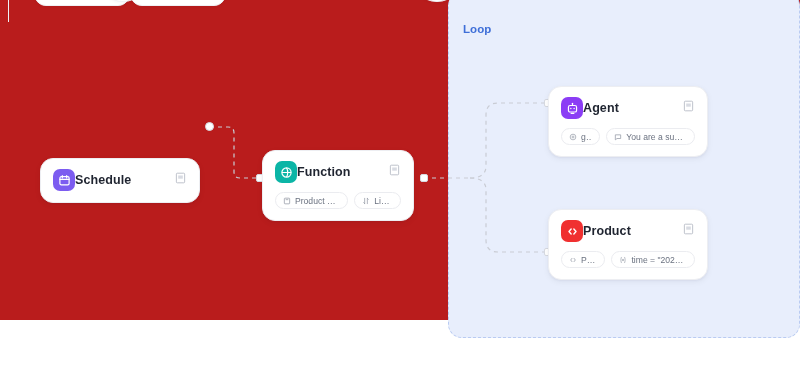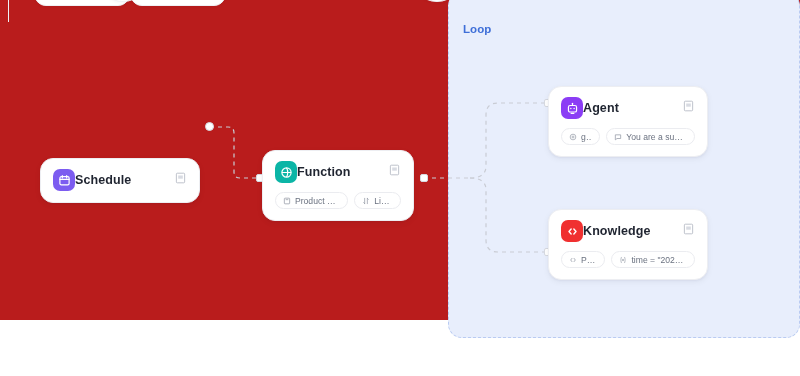--- a/index.html
+++ b/index.html
@@ -255,21 +255,21 @@
     </div>
   </div>
 
   <div class="node" id="node-function">
     <div class="node-head">
       <div class="node-icon" style="background:#f03030;">
         <svg width="13" height="13" viewBox="0 0 24 24" fill="none" stroke="#ffffff" stroke-width="2.6" stroke-linecap="round" stroke-linejoin="round">
           <path d="M9.5 7.5 5.5 12l4 4.5M14.5 7.5l4 4.5-4 4.5"></path>
         </svg>
       </div>
-      <div class="node-title">Knowledge</div>
+      <div class="node-title">Product</div>
       <div class="node-corner">
         <svg width="11" height="12" viewBox="0 0 24 26" fill="none" stroke="#b9bdc7" stroke-width="2">
           <rect x="3" y="2.5" width="18" height="21" rx="2"></rect>
           <path d="M7 7.5h10v7H7z" fill="#d8dbe2" stroke="none"></path>
         </svg>
       </div>
     </div>
     <div class="chips">
       <div class="chip" style="max-width:56px;">
         <svg width="8" height="8" viewBox="0 0 24 24" fill="none" stroke="#9aa0ab" stroke-width="2.4" stroke-linecap="round" stroke-linejoin="round">

